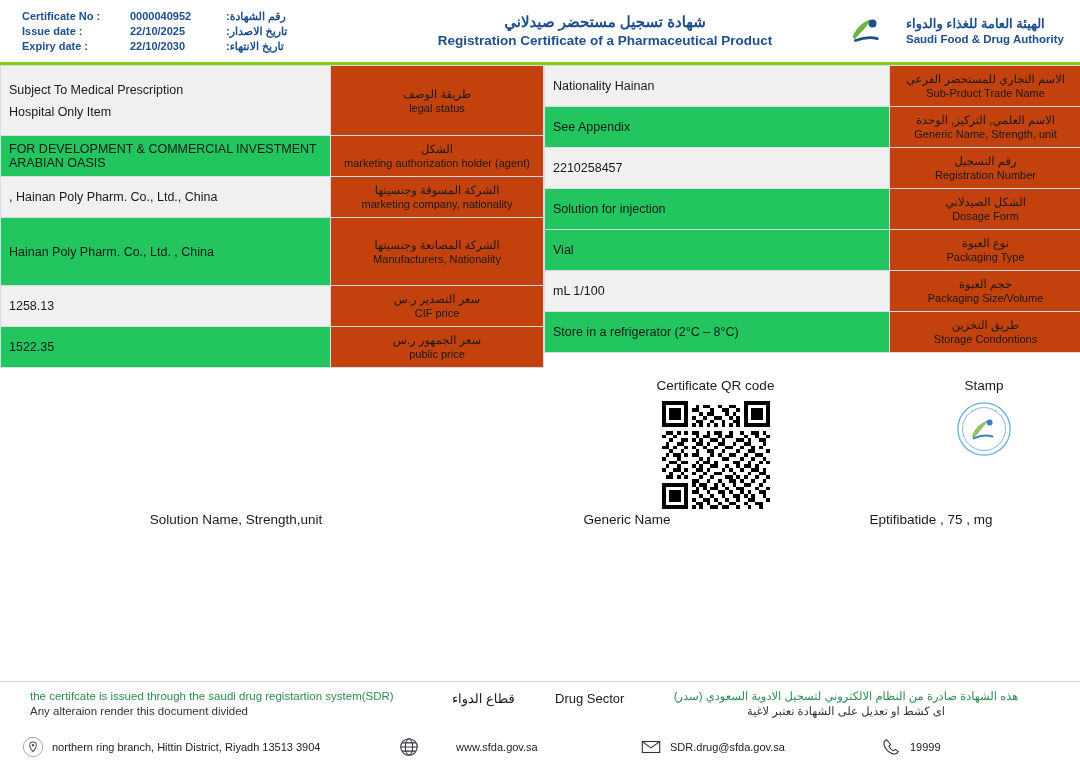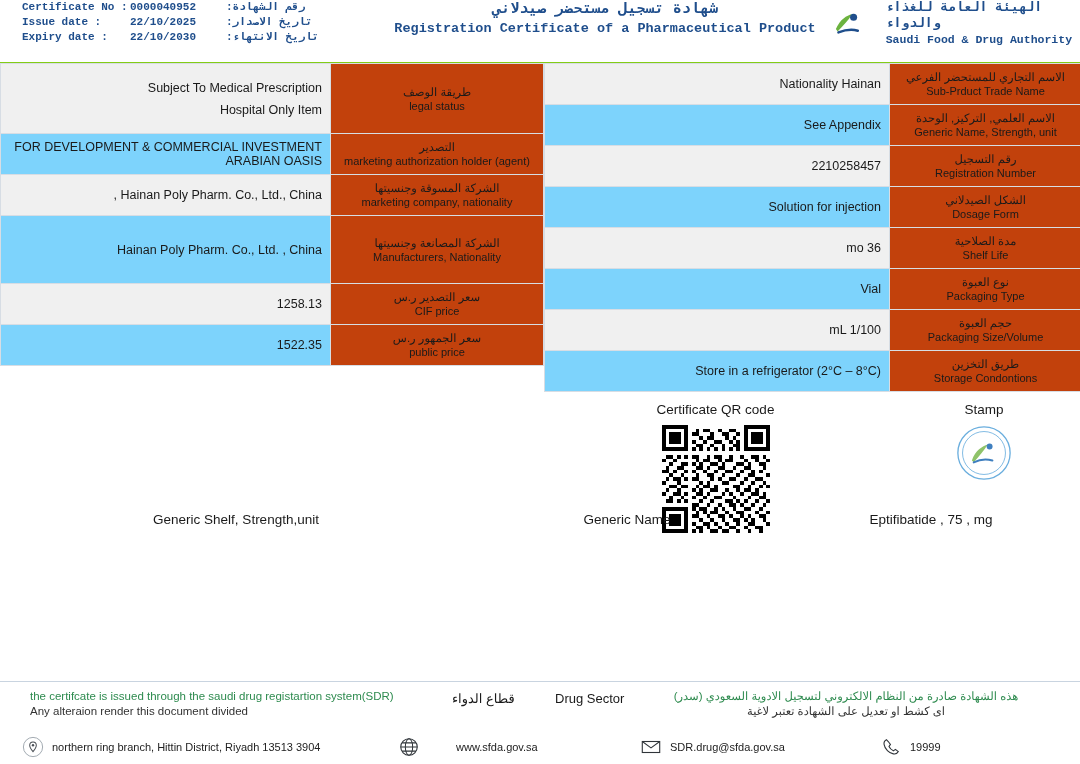--- a/index.html
+++ b/index.html
@@ -18,24 +18,23 @@
     position: relative;
     width: 1080px;
     height: 764px;
     box-sizing: border-box;
   }
 
   
   .header {
     position: relative;
     height: 62px;
-    border-bottom: 1px solid #84cc16;
+    border-bottom: 3px solid #84cc16;
     display: flex;
-    align-items: flex-start;
-    font-family: Liberation Mono, monospace;
+    align-items: center;
   }
   .hdr-meta {
     width: 380px;
     padding-left: 22px;
     box-sizing: border-box;
     font-size: 11px;
     color: #1f4e8c;
     font-weight: bold;
   }
   .meta-row {
@@ -99,25 +98,25 @@
   .right-table { width: 537px; }
 
   .left-table td, .right-table td {
     border: 1px solid #d7dde4;
     font-size: 12.5px;
     vertical-align: middle;
     padding: 6px 8px;
     box-sizing: border-box;
   }
   .val-cell {
-    text-align: right;
+    text-align: left;
     background: #f0f0f0;
     font-size: 13px;
   }
-  .val-cell.white { background: #7dd3fc; }
+  .val-cell.white { background: #22c55e; }
   .lbl-cell {
     text-align: center;
     background: #c2410c;
     line-height: 14px;
   }
   .lbl-cell .ar {
     direction: rtl;
     font-size: 11.5px;
   }
   .lbl-cell .en {
@@ -318,21 +317,21 @@
           <div class="ar">طريقة الوصف</div>
           <div class="en">legal status</div>
         </td>
       </tr>
       <tr class="row36">
         <td class="val-cell white">
           <div>FOR DEVELOPMENT &amp; COMMERCIAL INVESTMENT</div>
           <div>ARABIAN OASIS</div>
         </td>
         <td class="lbl-cell">
-          <div class="ar">التصدير</div>
+          <div class="ar">الشكل</div>
           <div class="en">marketing authorization holder (agent)</div>
         </td>
       </tr>
       <tr class="row36">
         <td class="val-cell">, Hainan Poly Pharm. Co., Ltd., China</td>
         <td class="lbl-cell">
           <div class="ar">الشركة المسوقة وجنسيتها</div>
           <div class="en">marketing company, nationality</div>
         </td>
       </tr>
@@ -381,27 +380,20 @@
         <td class="lbl-cell">
           <div class="ar">رقم التسجيل</div>
           <div class="en">Registration Number</div>
         </td>
       </tr>
       <tr class="row36">
         <td class="val-cell white">Solution for injection</td>
         <td class="lbl-cell">
           <div class="ar">الشكل الصيدلاني</div>
           <div class="en">Dosage Form</div>
-        </td>
-      </tr>
-      <tr class="row36">
-        <td class="val-cell">mo 36</td>
-        <td class="lbl-cell">
-          <div class="ar">مدة الصلاحية</div>
-          <div class="en">Shelf Life</div>
         </td>
       </tr>
       <tr class="row36">
         <td class="val-cell white">Vial</td>
         <td class="lbl-cell">
           <div class="ar">نوع العبوة</div>
           <div class="en">Packaging Type</div>
         </td>
       </tr>
       <tr class="row36">
@@ -659,21 +651,21 @@
         <circle cx="30" cy="30" r="28" fill="none" stroke="#6aaede" stroke-width="1.4"></circle>
         <circle cx="30" cy="30" r="23" fill="none" stroke="#6aaede" stroke-width="0.9"></circle>
         <path d="M17 38 C21 27, 28 23, 34 21 C30 28, 25 33, 19 40 Z" fill="#8fc36a"></path>
         <circle cx="36" cy="23" r="3.2" fill="#3f7fbf"></circle>
         <path d="M19 40 C25 37, 32 36, 39 38" stroke="#3f7fbf" stroke-width="2.2" fill="none" stroke-linecap="round"></path>
       </svg>
     </div>
   </div>
 
   <div class="gen-row">
-    <div class="gen-left">Generic Shelf, Strength,unit</div>
+    <div class="gen-left">Solution Name, Strength,unit</div>
     <div class="gen-mid">Generic Name</div>
     <div class="gen-right">Eptifibatide , 75 , mg</div>
   </div>
 
   <div class="footer">
     <div class="footer-top">
       <div class="sdr-note">
         <div class="l1">the certifcate is issued through the saudi drug registartion system(SDR)</div>
         <div class="l2">Any alteraion render this document divided</div>
       </div>

